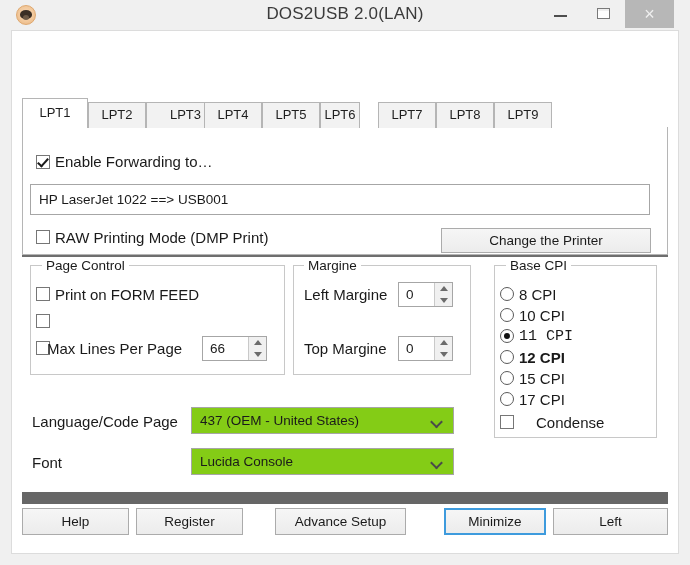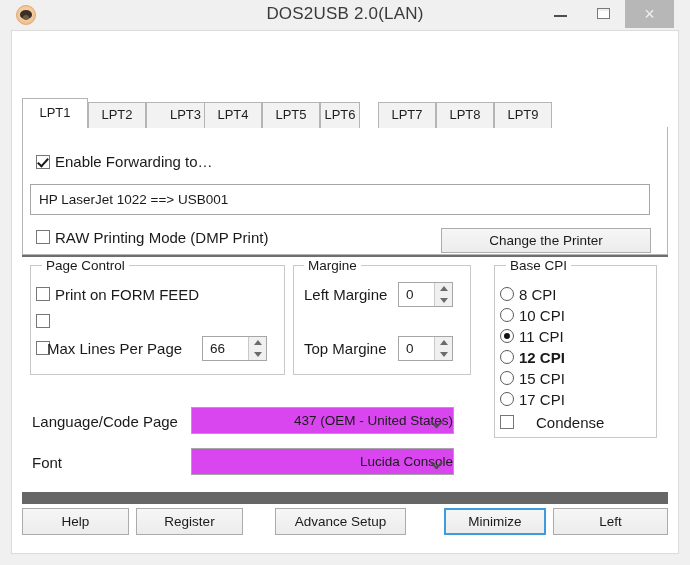--- a/index.html
+++ b/index.html
@@ -276,30 +276,29 @@
     transform: translate(-50%, -60%);
   }
   .arrow-dn {
     border-top: 5px solid #6b6b6b;
     transform: translate(-50%, -40%);
   }
 
   
   .combo {
     position: absolute;
-    background: #d946ef;
+    background: #84cc16;
     border: 1px solid #a6a6a6;
     box-sizing: border-box;
     display: flex;
     align-items: center;
     font-size: 13.5px;
     color: #1a1a1a;
     padding-left: 8px;
     font-family: "Liberation Sans", sans-serif;
-    justify-content: flex-end;
   }
   .combo .chev {
     position: absolute;
     right: 10px; top: 50%;
     width: 11px; height: 7px;
     transform: translateY(-50%);
   }
   .combo .chev::before {
     content: "";
     position: absolute;
@@ -446,21 +445,21 @@
     <div class="tab" style="left: 262px; width: 58px; position: absolute; top: 102px; height: 26px; line-height: 24px;"><span>LPT5</span></div>
     <div class="tab" style="left: 320px; width: 40px; position: absolute; top: 102px; height: 26px; line-height: 24px;"><span>LPT6</span></div>
     <div class="tab" style="left: 378px; width: 58px; position: absolute; top: 102px; height: 26px; line-height: 24px;"><span>LPT7</span></div>
     <div class="tab" style="left: 436px; width: 58px; position: absolute; top: 102px; height: 26px; line-height: 24px;"><span>LPT8</span></div>
     <div class="tab" style="left: 494px; width: 58px; position: absolute; top: 102px; height: 26px; line-height: 24px;"><span>LPT9</span></div>
     <div class="radio" style="left: 500px; top: 287px;"></div>
     <div class="lbl" style="left: 519px; top: 286px;">8 CPI</div>
     <div class="radio" style="left: 500px; top: 308px;"></div>
     <div class="lbl" style="left: 519px; top: 307px;">10 CPI</div>
     <div class="radio checked" style="left: 500px; top: 329px;"></div>
-    <div class="lbl" style="left: 519px; top: 328px;">11 CPI</div>
+    <div class="lbl" style="left: 519px; top: 328px; font-family: Liberation Mono, monospace;">11 CPI</div>
     <div class="radio" style="left: 500px; top: 350px;"></div>
     <div class="lbl" style="left: 519px; top: 349px; font-weight: bold;">12 CPI</div>
     <div class="radio" style="left: 500px; top: 371px;"></div>
     <div class="lbl" style="left: 519px; top: 370px;">15 CPI</div>
     <div class="radio" style="left: 500px; top: 392px;"></div>
     <div class="lbl" style="left: 519px; top: 391px;">17 CPI</div>
     <div class="pushbtn" style="left: 22px; top: 508px; width: 107px; height: 27px;">
       <span>Help</span>
     </div>
     <div class="pushbtn" style="left: 136px; top: 508px; width: 107px; height: 27px;">

